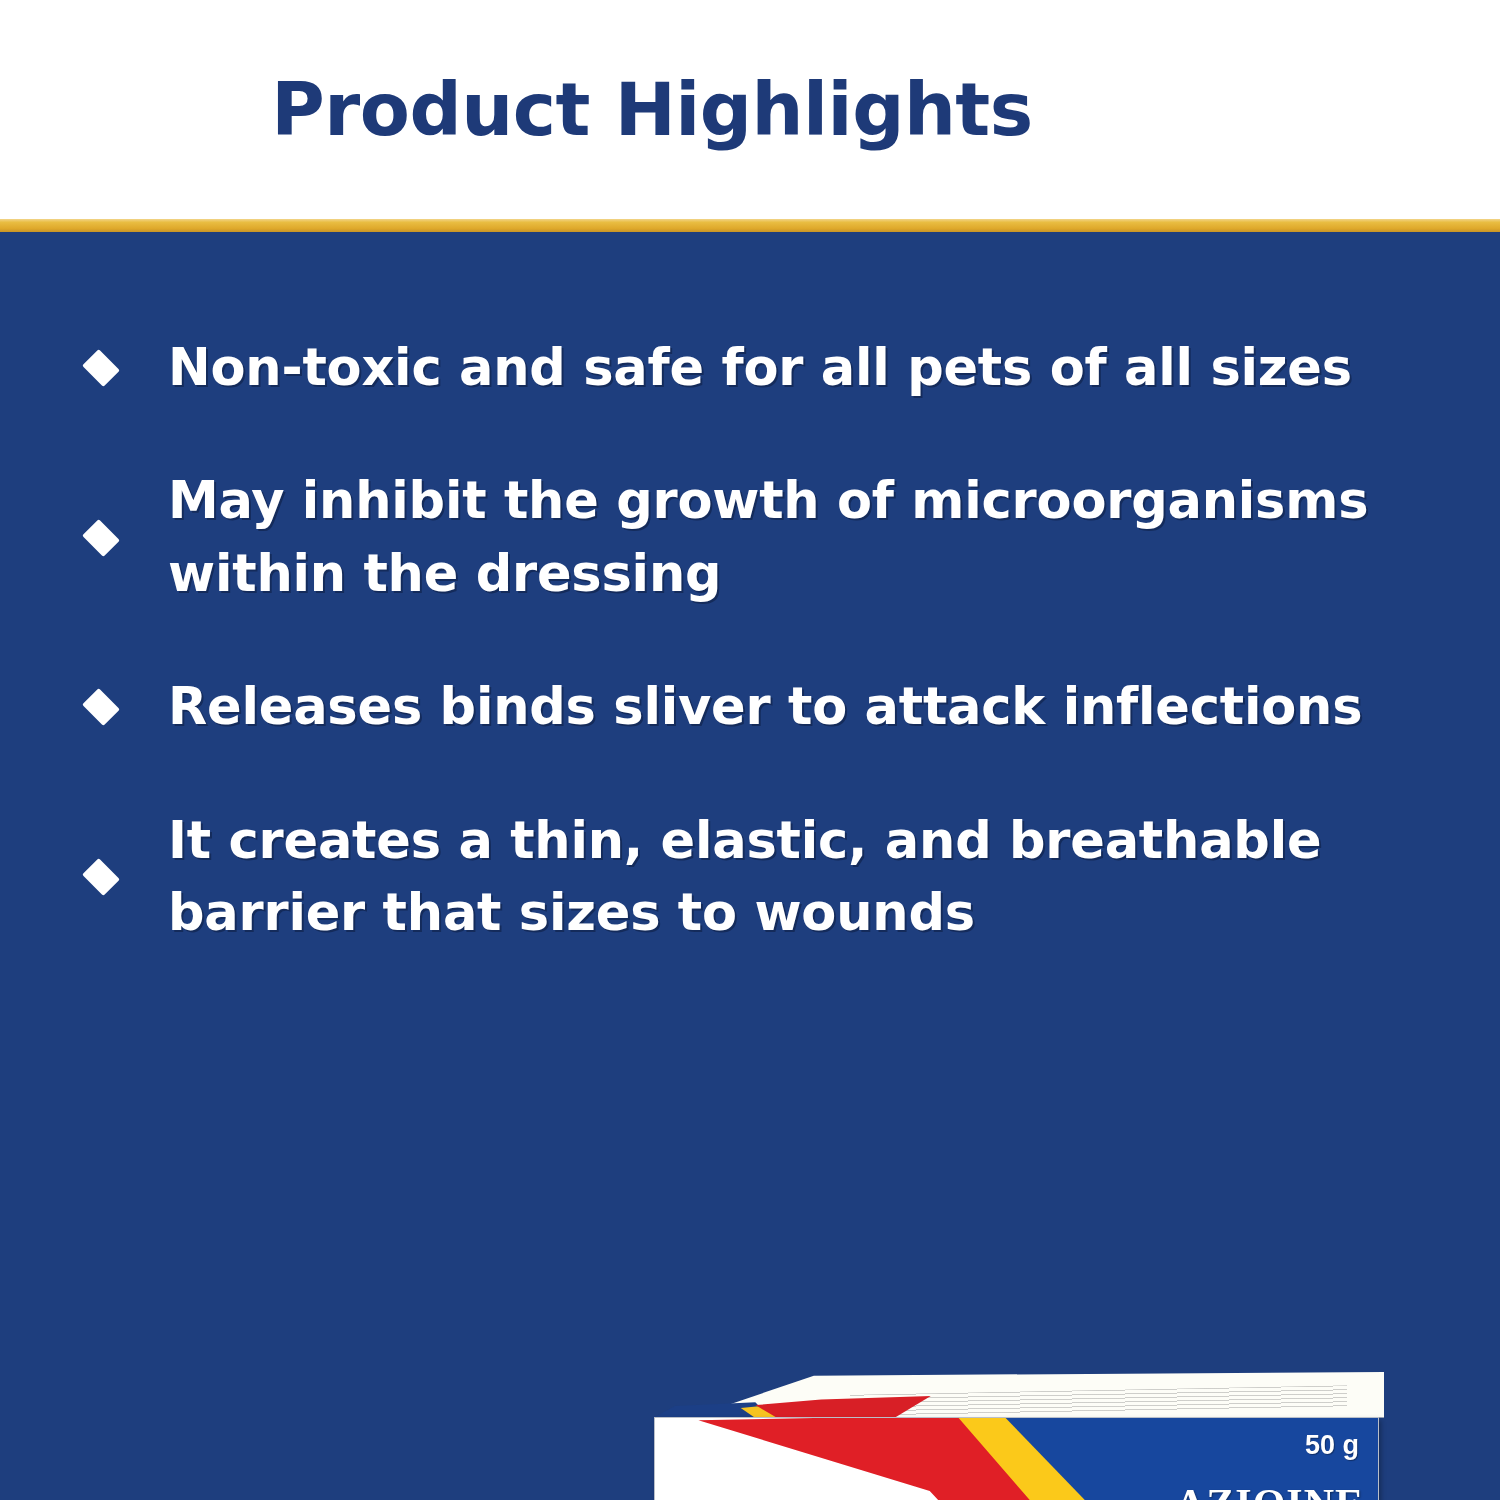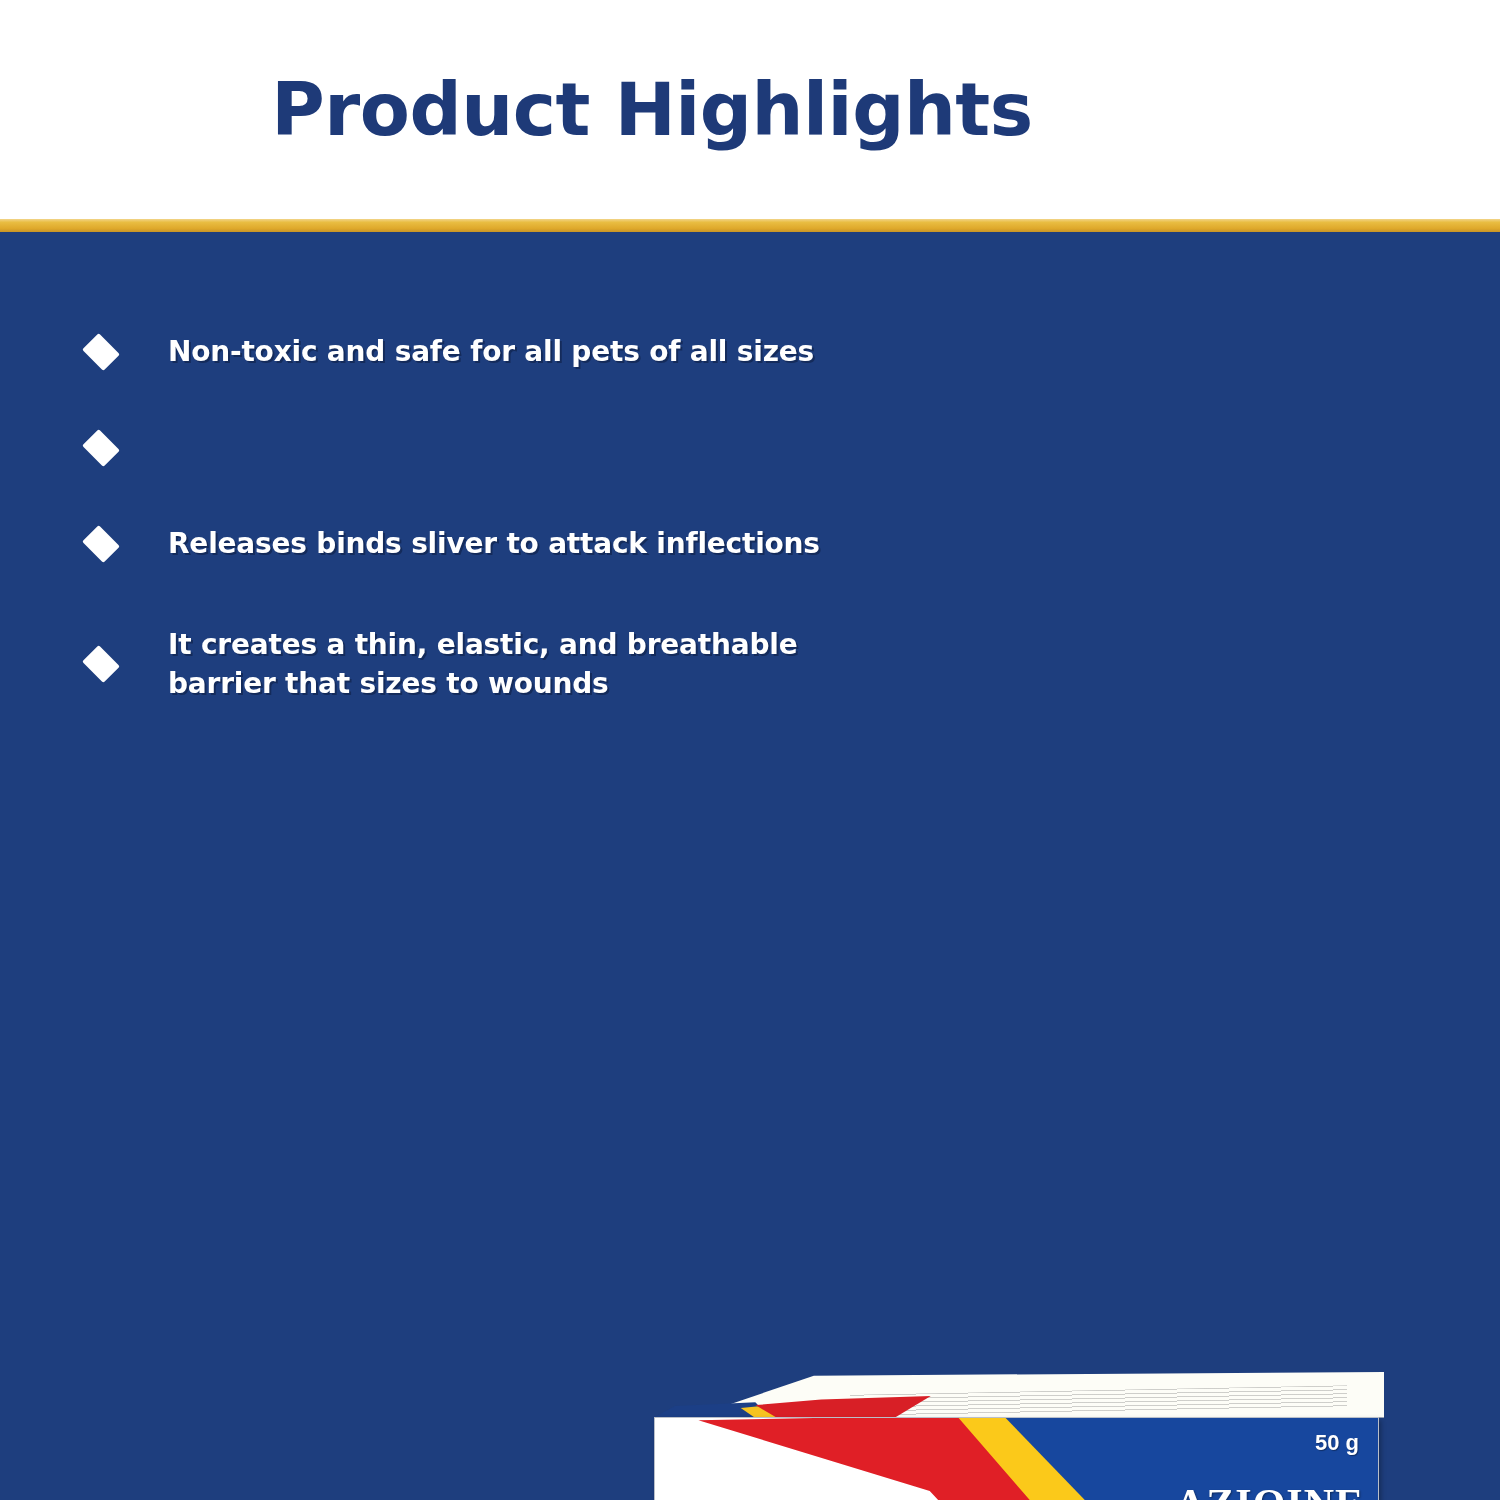--- a/index.html
+++ b/index.html
@@ -76,21 +76,21 @@
     width:30px;
     height:30px;
     margin-right:52px;
     background:#ffffff;
     transform:rotate(45deg) scaleY(0.78);
     border-radius:2px;
   }
   .bullet-text {
     font-family:"DejaVu Sans", sans-serif;
     font-weight:bold;
-    font-size:28px;
+    font-size:51px;
     line-height:1.42;
     color:#ffffff;
     letter-spacing:-0.2px;
     text-shadow:2px 2px 0 rgba(12,28,62,0.55);
   }
   .bullet-text .ln { display:block; }
 
   
   .product-box {
     position:absolute;
@@ -186,21 +186,21 @@
     width:100%; height:100%;
     background:#e01f26;
     clip-path: polygon(22% 0%, 42% 0%, 68.5% 100%, 57% 100%, 38% 33%, 6% 1%);
   }
 
   .weight {
     position:absolute;
     right:19px; top:12px;
     font-family:"Liberation Sans", sans-serif;
     font-weight:bold;
-    font-size:22px;
+    font-size:27px;
     color:#ffffff;
     text-shadow:1px 1px 1px rgba(0,0,0,0.35);
   }
   .brand {
     position:absolute;
     right:14px; top:62px;
     font-family:"Liberation Serif", serif;
     font-weight:bold;
     font-size:42px;
     color:#ffffff;
@@ -225,20 +225,24 @@
 
       <div class="bullet-row">
         <span class="diamond"></span>
         <div class="bullet-text">
           <span class="ln">Non-toxic and safe for all pets of all sizes</span>
         </div>
       </div>
 
       <div class="bullet-row">
         <span class="diamond"></span>
+        <div class="bullet-text">
+          <span class="ln">May inhibit the growth of microorganisms</span>
+          <span class="ln">within the dressing</span>
+        </div>
       </div>
 
 
       <div class="bullet-row">
         <span class="diamond"></span>
         <div class="bullet-text">
           <span class="ln">Releases binds sliver to attack inflections</span>
         </div>
       </div>
 

